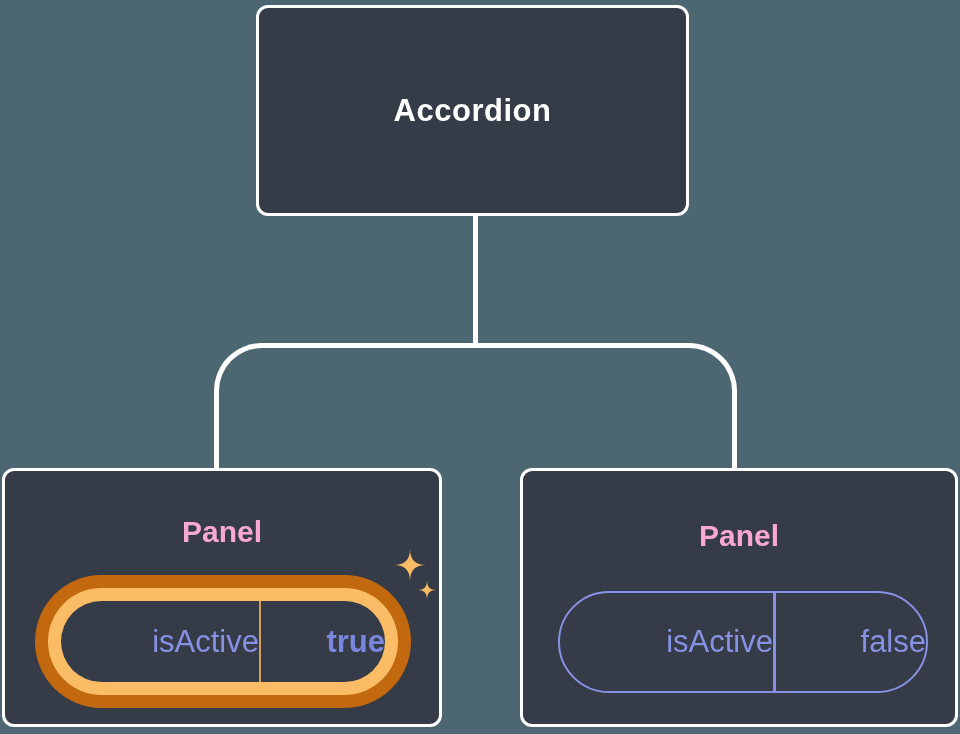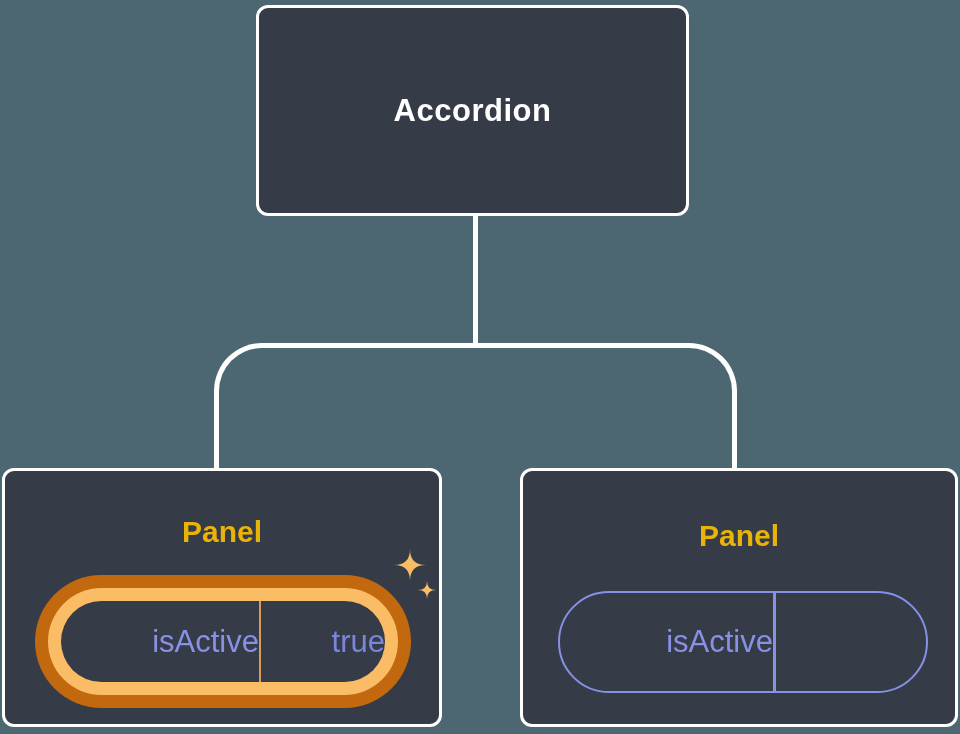--- a/index.html
+++ b/index.html
@@ -52,21 +52,21 @@
     border-right:5px solid var(--connector);
     border-top-left-radius:48px;
     border-top-right-radius:48px;
   }
   .node-panel-left{left:2px;top:468px;width:440px;height:259px;}
   .node-panel-right{left:520px;top:468px;width:438px;height:259px;}
   .panel-title{
     position:absolute;
     left:0;right:0;
     text-align:center;
-    color:#eab308;
+    color:#f9a8d4;
     font-size:30px;
     font-weight:600;
     top:44px;
   }
   .node-panel-right .panel-title{top:48px;}
   
   .ring-outer{
     position:absolute;
     left:30px;top:104px;width:376px;height:133px;
     background:var(--ring-outer);
@@ -87,21 +87,21 @@
     align-items:stretch;
     overflow:hidden;
   }
   .pill-cell{
     display:flex;align-items:center;justify-content:flex-end;
     color:var(--purple);
     font-size:31px;
   }
   .pill-core .cell-name{width:198px;}
   .pill-core .cell-value{flex:1;}
-  .pill-core .cell-value .pill-value{font-weight:400;color:var(--purple-bold);}
+  .pill-core .cell-value .pill-value{font-weight:700;color:var(--purple-bold);}
   .pill-divider-orange{
     width:2px;background:var(--ring-divider);
   }
   
   .pill-plain{
     position:absolute;
     left:35px;top:120px;width:370px;height:102px;
     border:2.5px solid var(--purple);
     border-radius:999px;
     display:flex;align-items:stretch;overflow:hidden;
@@ -151,16 +151,19 @@
   </div>
 
   <div class="node node-panel-right">
     <div class="panel-title">Panel</div>
 
     <div class="pill-plain">
       <div class="pill-cell cell-name">
         <span>isActive</span>
       </div>
       <div class="pill-divider-purple"></div>
+      <div class="pill-cell cell-value">
+        <span>false</span>
+      </div>
     </div>
   </div>
 
 </div>
 
 </body></html>

